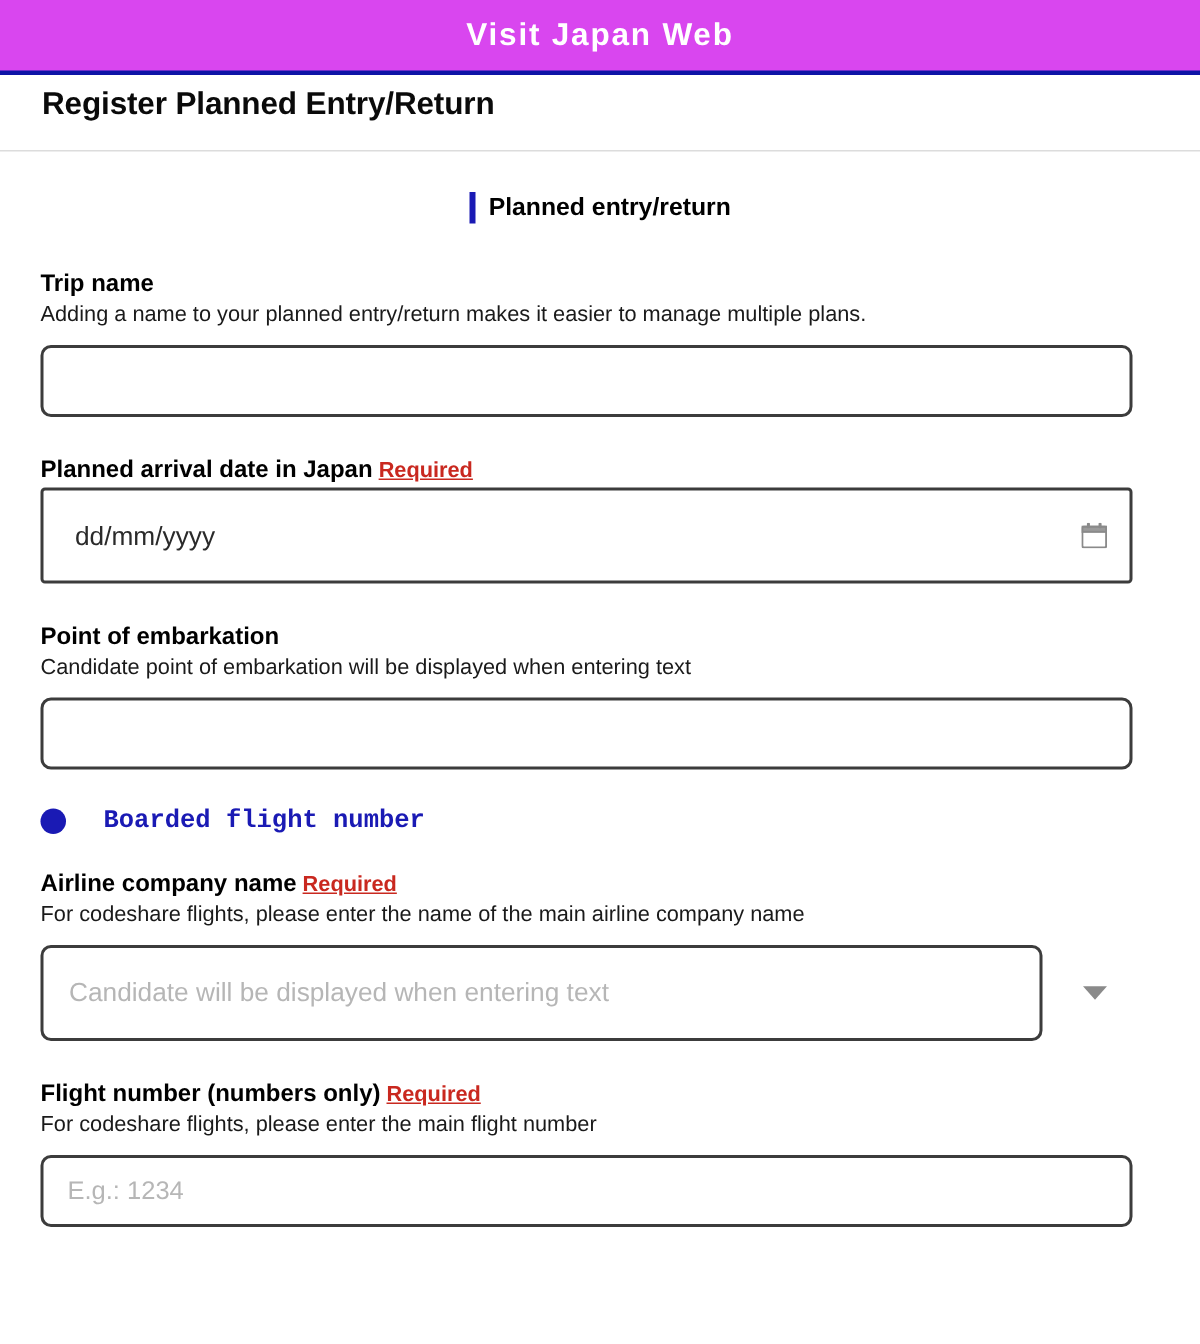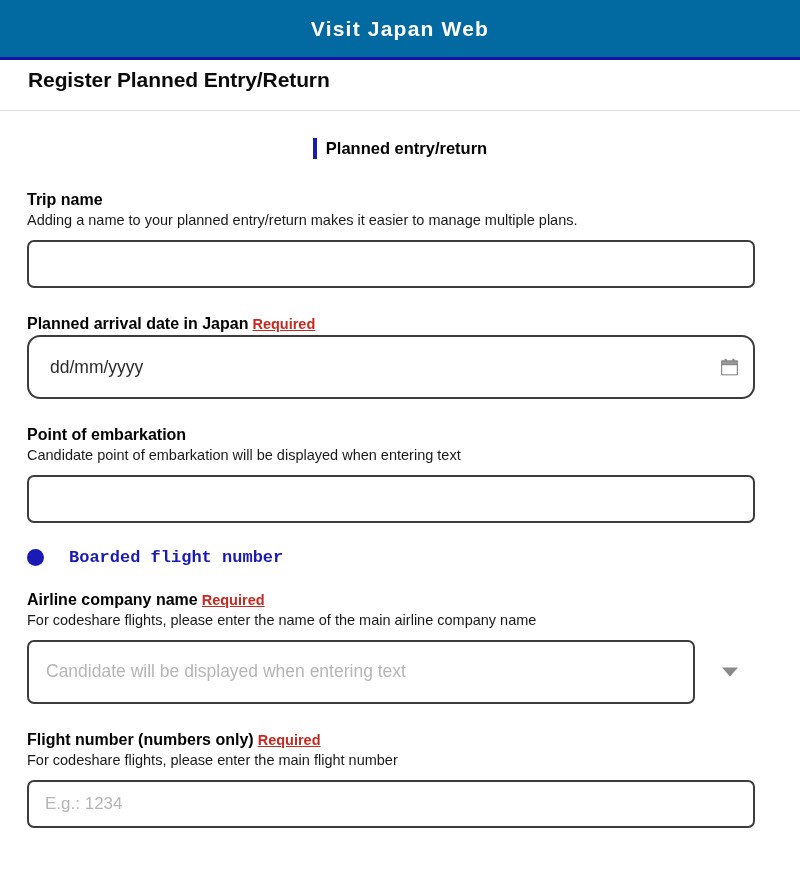--- a/index.html
+++ b/index.html
@@ -11,22 +11,22 @@
     width: 800px;
     height: 896px;
     background: #ffffff;
     font-family: "Liberation Sans", sans-serif;
     color: #000000;
     overflow: hidden;
   }
 
   
   .app-header {
-    height: 60px;
-    background: #0369a1;
+    height: 50px;
+    background: #d946ef;
     border-bottom: 3px solid #0d14a6;
     display: flex;
     align-items: center;
     justify-content: center;
   }
   .app-title {
     color: #ffffff;
     font-size: 21px;
     font-weight: bold;
     letter-spacing: 1.2px;
@@ -120,21 +120,21 @@
 
   
   .date-wrap {
     position: relative;
     width: 728px;
   }
   .date-input {
     width: 728px;
     height: 64px;
     border: 2px solid #3c3c3c;
-    border-radius: 13px;
+    border-radius: 3px;
     background: #ffffff;
     font-family: "Liberation Sans", sans-serif;
     font-size: 17.5px;
     color: #2a2a2a;
     padding: 0 46px 0 21px;
     display: flex;
     align-items: center;
   }
   .calendar-icon {
     position: absolute;

